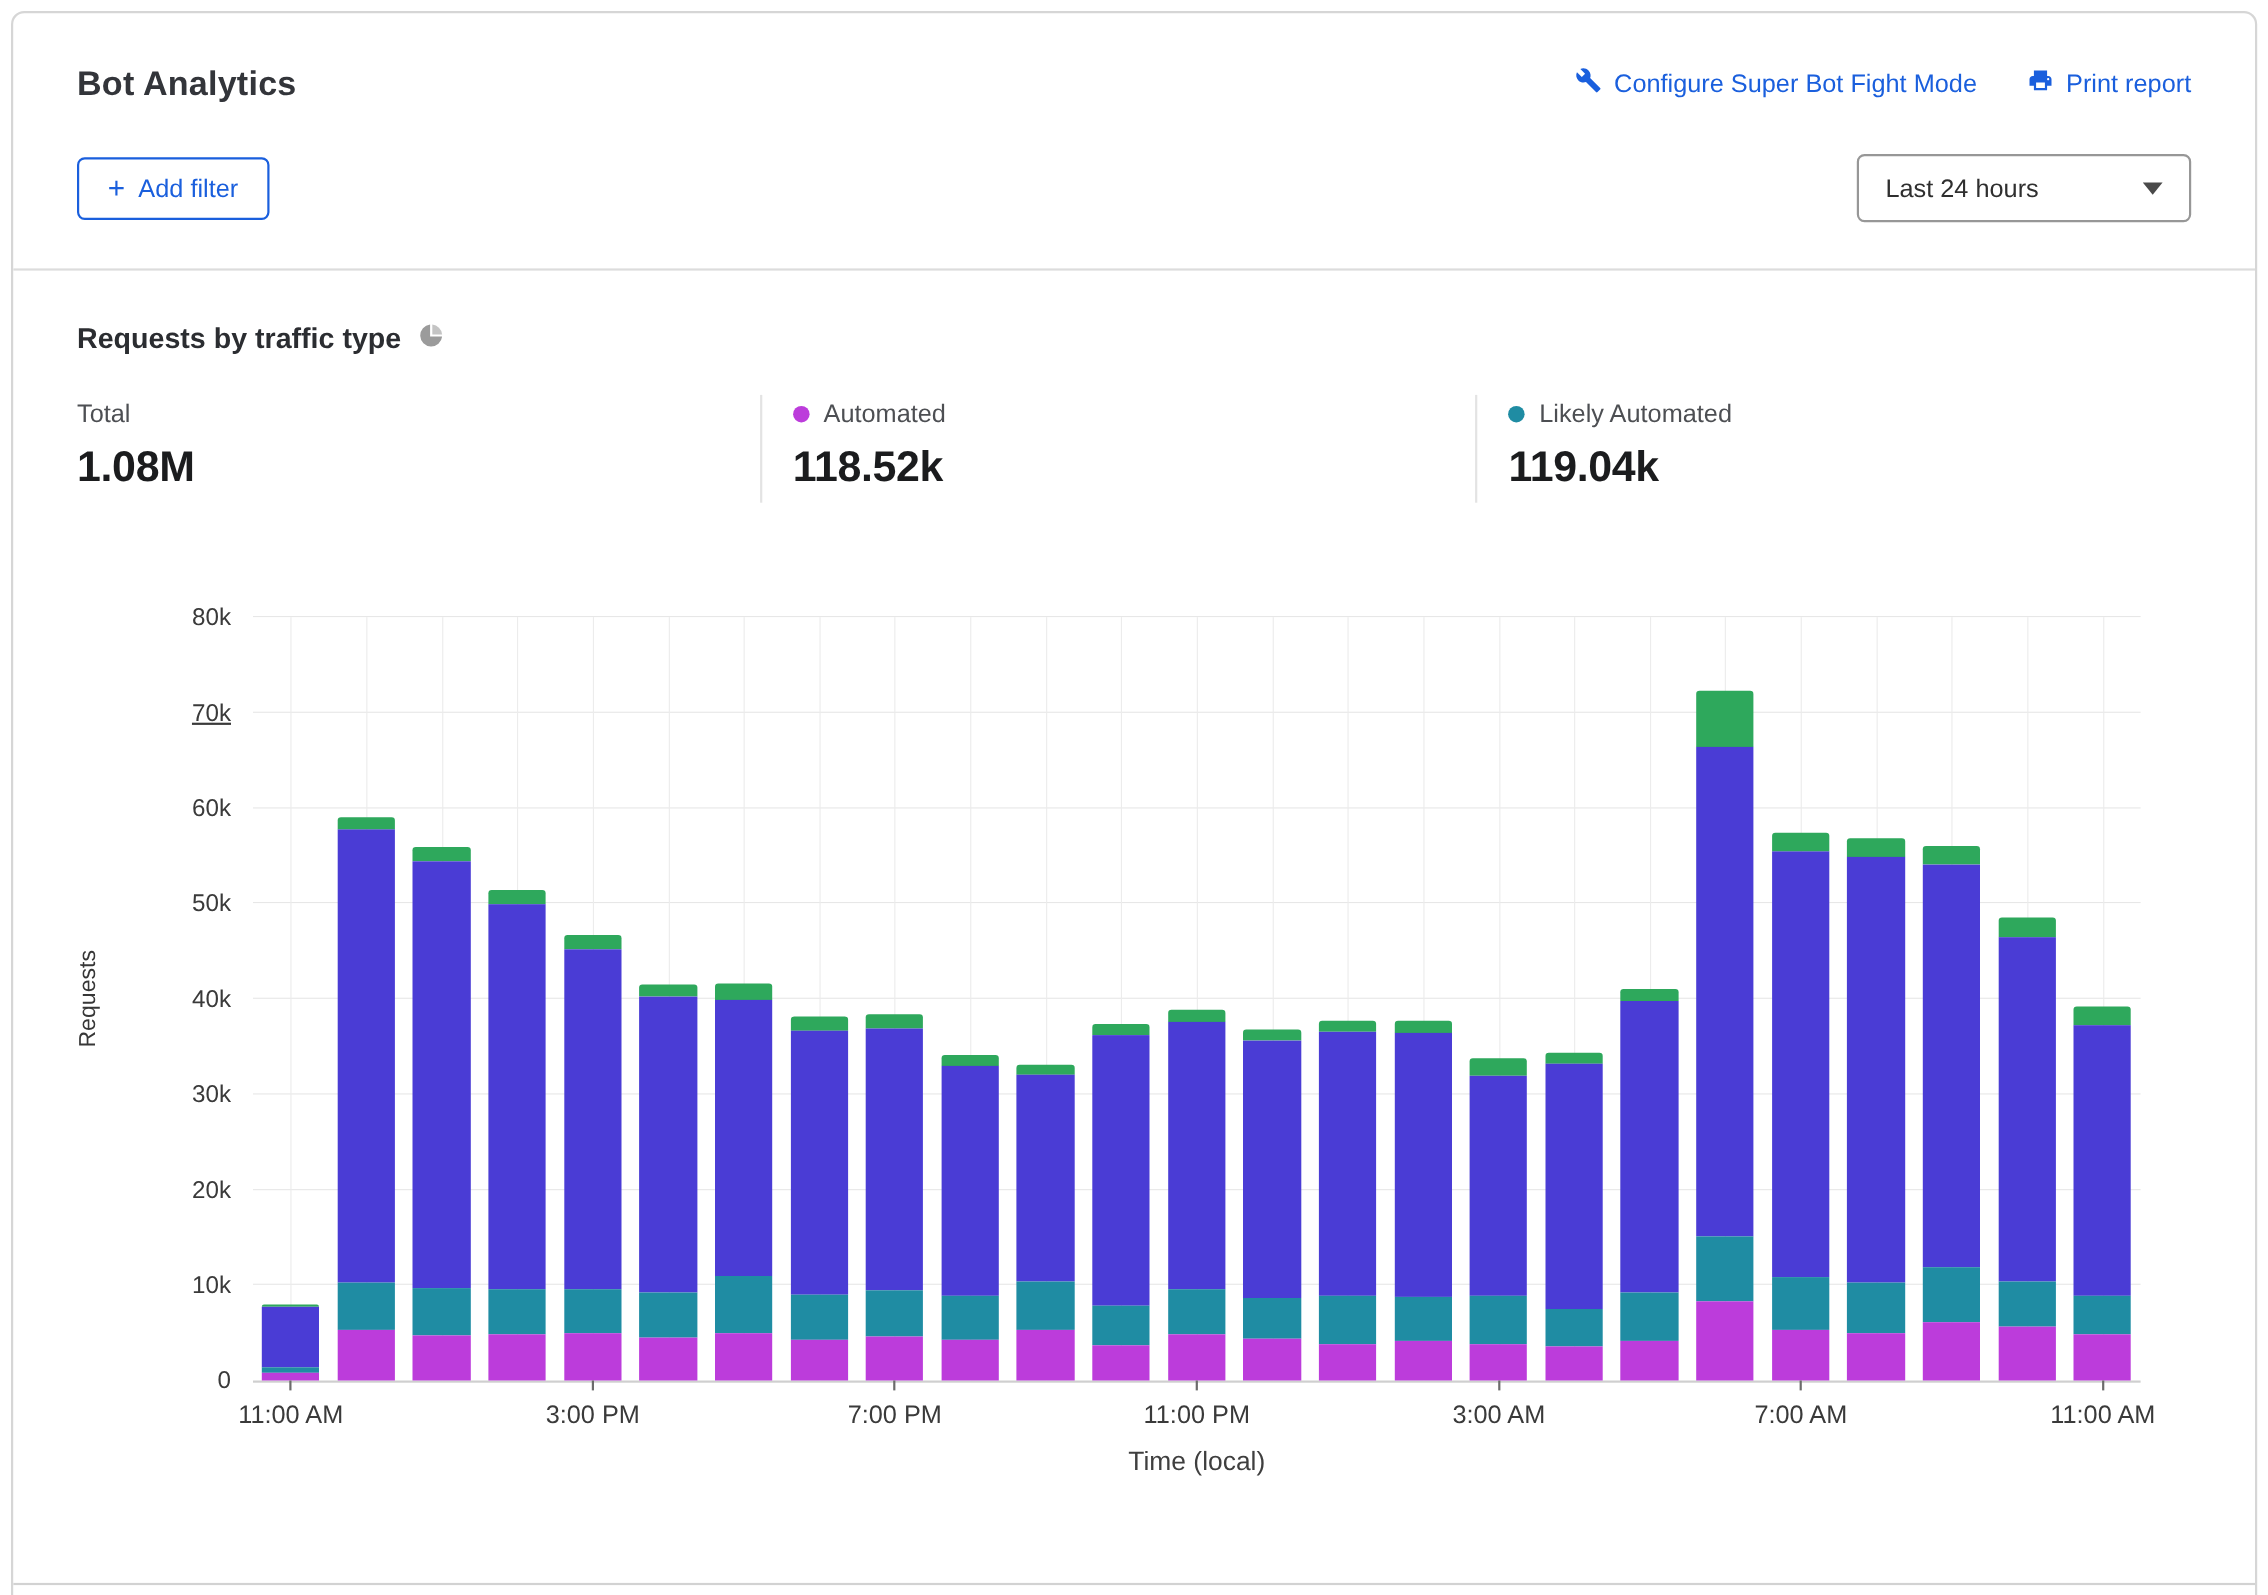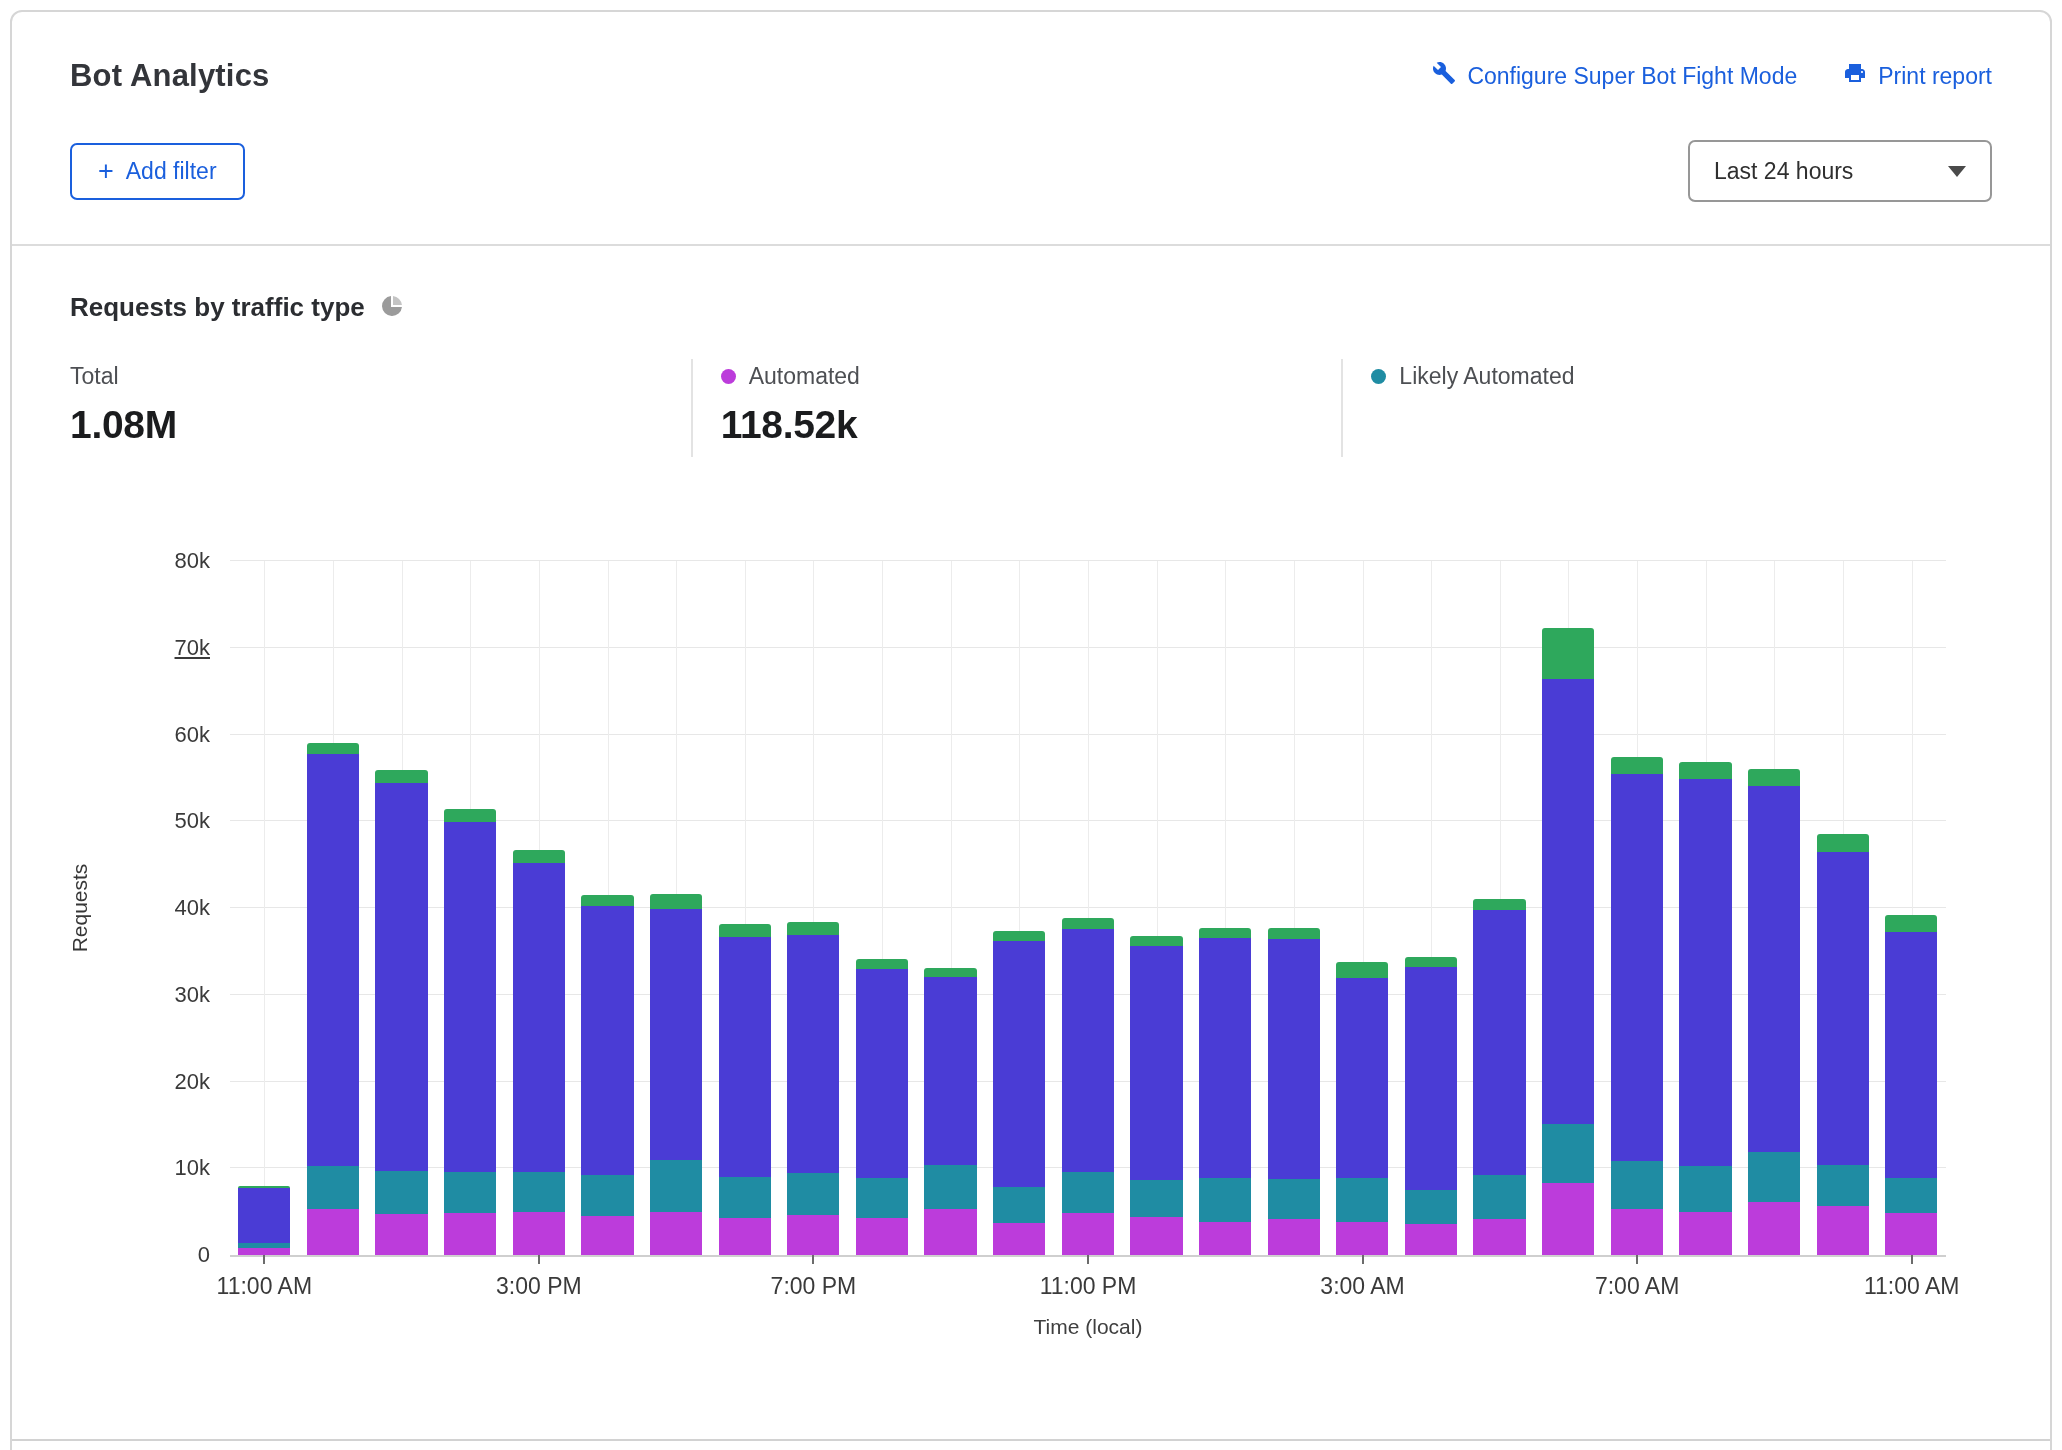--- a/index.html
+++ b/index.html
@@ -48,21 +48,21 @@
   .ytick { position:absolute; right:calc(100% + 20px); transform:translateY(50%); font-size:22px; color:#3a3a3a; white-space:nowrap; }
   .ylab { position:absolute; left:-150px; top:50%; transform:translate(-50%,-50%) rotate(-90deg); transform-origin:center; font-size:21px; color:#373737; }
   .bars { position:absolute; left:0; right:0; top:0; bottom:0; display:flex; align-items:flex-end; z-index:2; }
   .slot { width:4%; height:100%; display:flex; justify-content:center; align-items:flex-end; }
   .bar { width:76%; display:flex; flex-direction:column-reverse; }
   .seg { width:100%; }
   .bar .seg:last-child { border-radius:3px 3px 0 0; }
   .xtickmark { position:absolute; bottom:-9px; width:2px; height:9px; background:#6b6b6b; transform:translateX(-50%); z-index:3; }
   .xlabels { position:relative; margin-left:160px; margin-right:46px; height:42px; }
   .xtick { position:absolute; top:16px; transform:translateX(-50%); font-size:23px; color:#3a3a3a; white-space:nowrap; }
-  .xcaption { margin-left:160px; margin-right:46px; text-align:center; margin-top:16px; font-size:21px; color:#3f3f3f; }
+  .xcaption { margin-left:160px; margin-right:46px; text-align:center; margin-top:16px; font-size:24px; color:#3f3f3f; }
   .bottom-divider { position:absolute; left:0; right:0; top:1427px; height:2px; background:#d2d2d2; }
 </style>
 </head>
 <body>
 
 <div class="card">
 
   <div class="hdr">
     <div class="hdr-row1">
       <div class="page-title">Bot Analytics</div>
@@ -120,20 +120,21 @@
             <span class="dot" style="background: rgb(188, 60, 219);"></span>
             <span class="stat-label">Automated</span>
           </div>
           <div class="stat-value">118.52k</div>
         </div>
         <div class="stat">
           <div class="stat-lr">
             <span class="dot" style="background: rgb(31, 140, 163);"></span>
             <span class="stat-label">Likely Automated</span>
           </div>
+          <div class="stat-value">119.04k</div>
         </div>
       </div>
 
     <div class="chart">
       <div class="plot" id="plot">
         <div class="ylab">Requests</div>
       <div class="ytick" style="bottom: 0%;">0</div>
           <div class="gl-h" style="bottom: 12.5%;"></div>
           <div class="ytick" style="bottom: 12.5%;">10k</div>
           <div class="gl-h" style="bottom: 25%;"></div>

